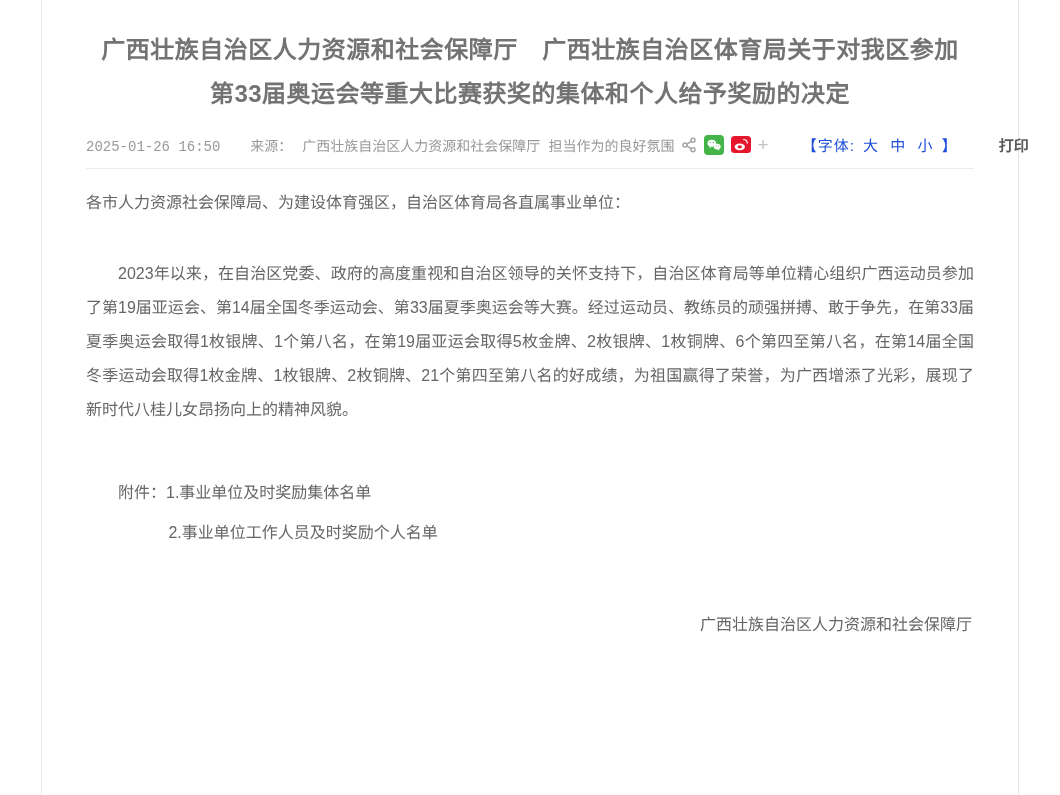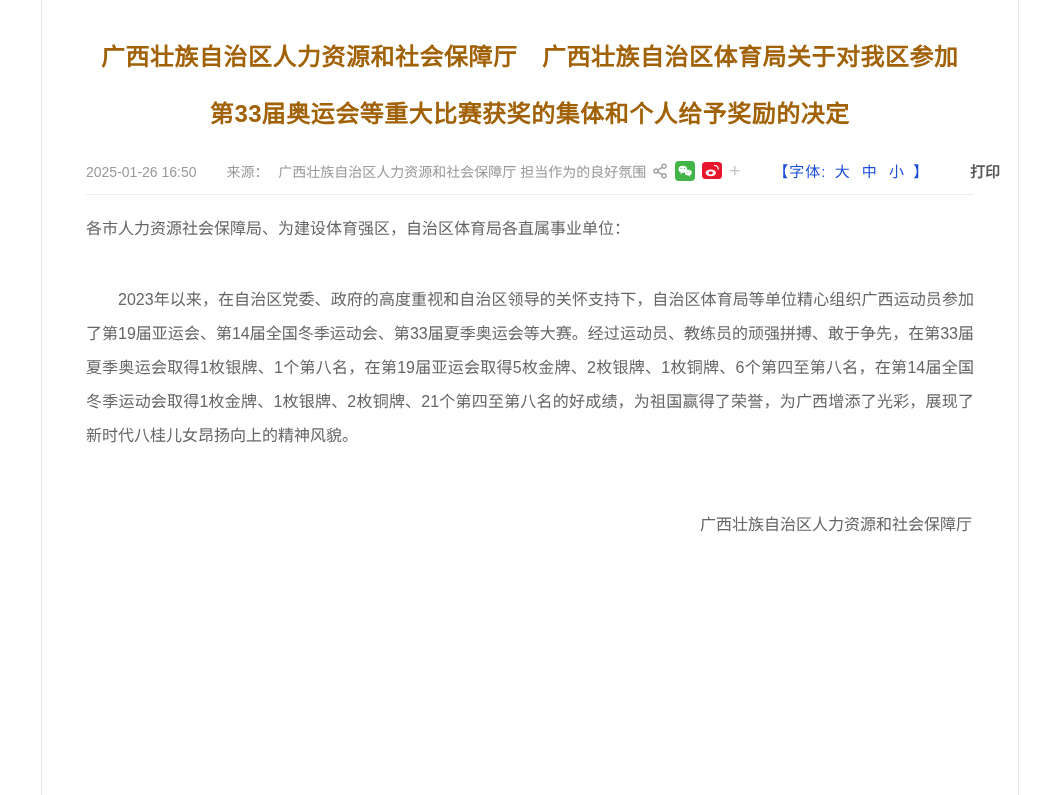--- a/index.html
+++ b/index.html
@@ -12,39 +12,39 @@
   .content-box {
     width: 978px;
     min-height: 795px;
     margin: 0 auto;
     border-left: 1px solid #e8e8e8;
     border-right: 1px solid #e8e8e8;
     padding: 0 44px 60px 44px;
   }
   h1.page-title {
     font-size: 24px;
-    line-height: 57px;
+    line-height: 44px;
     font-weight: bold;
-    color: #a16207;
+    color: #737373;
     text-align: center;
     padding: 28px 8px 0 8px;
     letter-spacing: 0.5px;
   }
   .meta-row {
     display: flex;
     justify-content: space-between;
     align-items: center;
     margin-top: 18px;
     padding-bottom: 13px;
     border-bottom: 1px solid #ededed;
     font-size: 14px;
     color: #999;
     white-space: nowrap;
   }
-  .meta-left span { margin-right: 6px; }
+  .meta-left span { margin-right: 6px; font-family: Liberation Mono, monospace; }
   .meta-left .date { margin-right: 26px; }
   .meta-right {
     display: flex;
     align-items: center;
     gap: 7px;
   }
   .share-group {
     display: flex;
     align-items: center;
     gap: 7px;
@@ -151,20 +151,26 @@
         <span>】</span>
       </span>
       <a class="print-btn">打印</a>
     </div>
   </div>
 
   <div class="article">
     <p>各市人力资源社会保障局、为建设体育强区，自治区体育局各直属事业单位：</p>
     <p class="indent">2023年以来，在自治区党委、政府的高度重视和自治区领导的关怀支持下，自治区体育局等单位精心组织广西运动员参加了第19届亚运会、第14届全国冬季运动会、第33届夏季奥运会等大赛。经过运动员、教练员的顽强拼搏、敢于争先，在第33届夏季奥运会取得1枚银牌、1个第八名，在第19届亚运会取得5枚金牌、2枚银牌、1枚铜牌、6个第四至第八名，在第14届全国冬季运动会取得1枚金牌、1枚银牌、2枚铜牌、21个第四至第八名的好成绩，为祖国赢得了荣誉，为广西增添了光彩，展现了新时代八桂儿女昂扬向上的精神风貌。</p>
 
+    <div class="attachments">
+      <p class="att-line1">
+        <span>附件：</span><span>1.事业单位及时奖励集体名单</span>
+      </p>
+      <p class="att-line2">2.事业单位工作人员及时奖励个人名单</p>
+    </div>
 
     <div class="signature-block">
       <p>广西壮族自治区人力资源和社会保障厅</p>
 
     </div>
 
   </div>
 
 </div>
 

